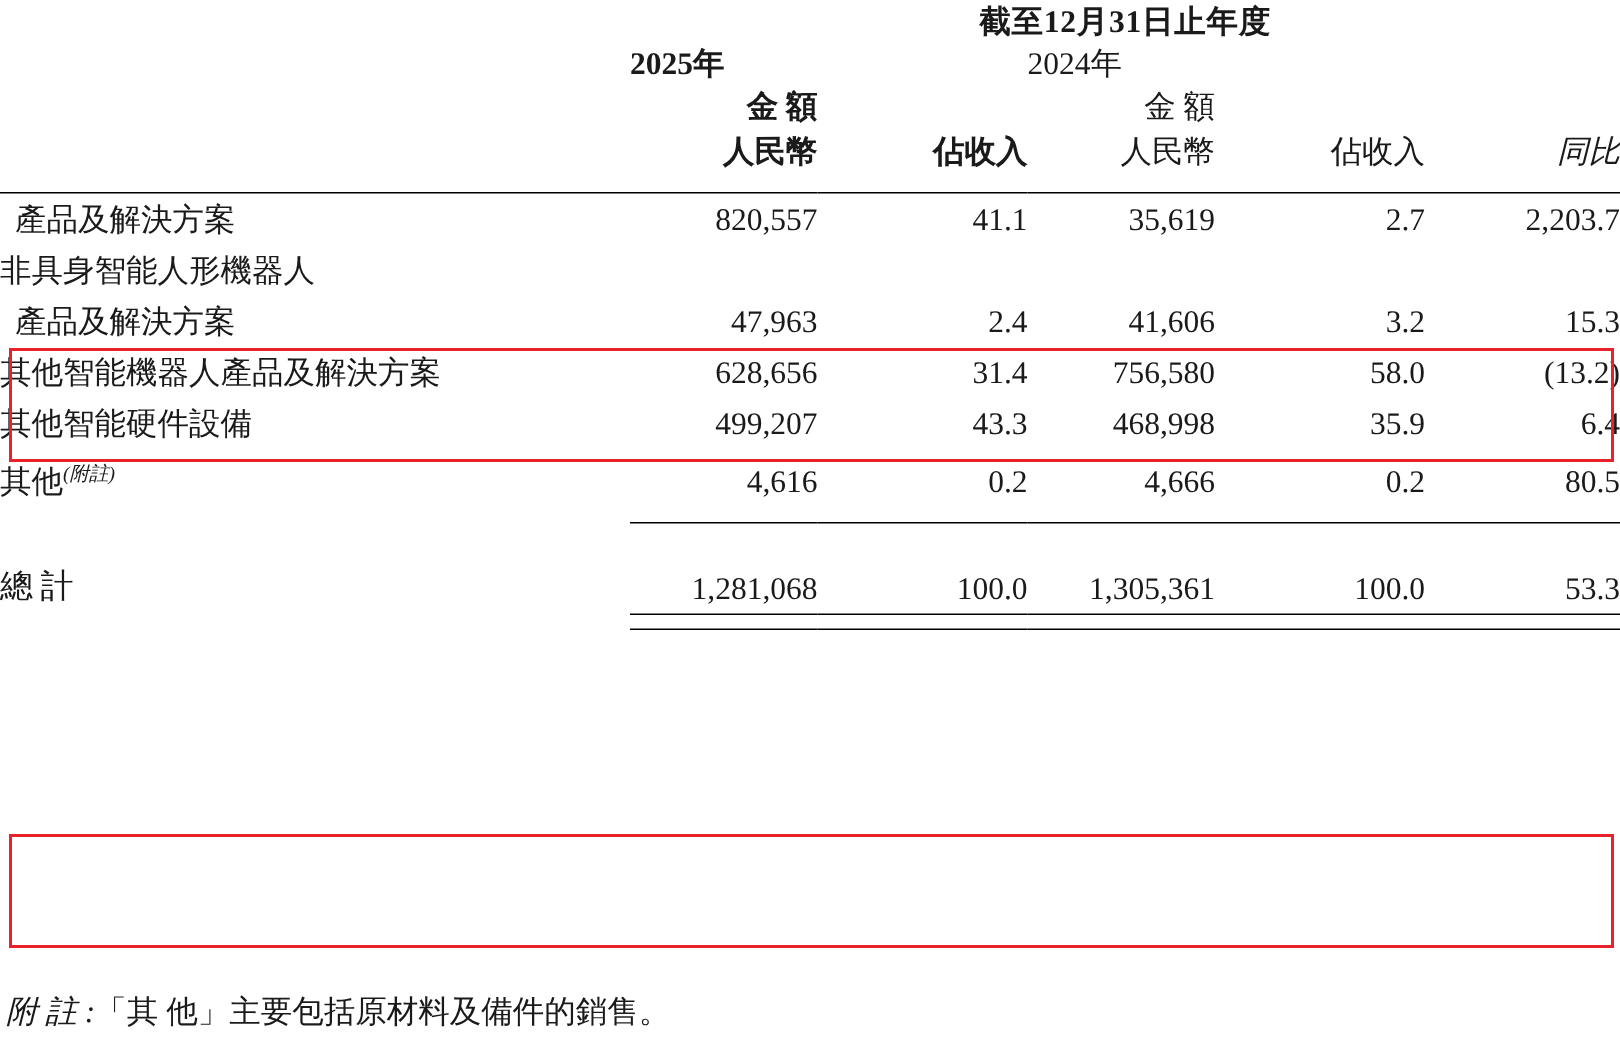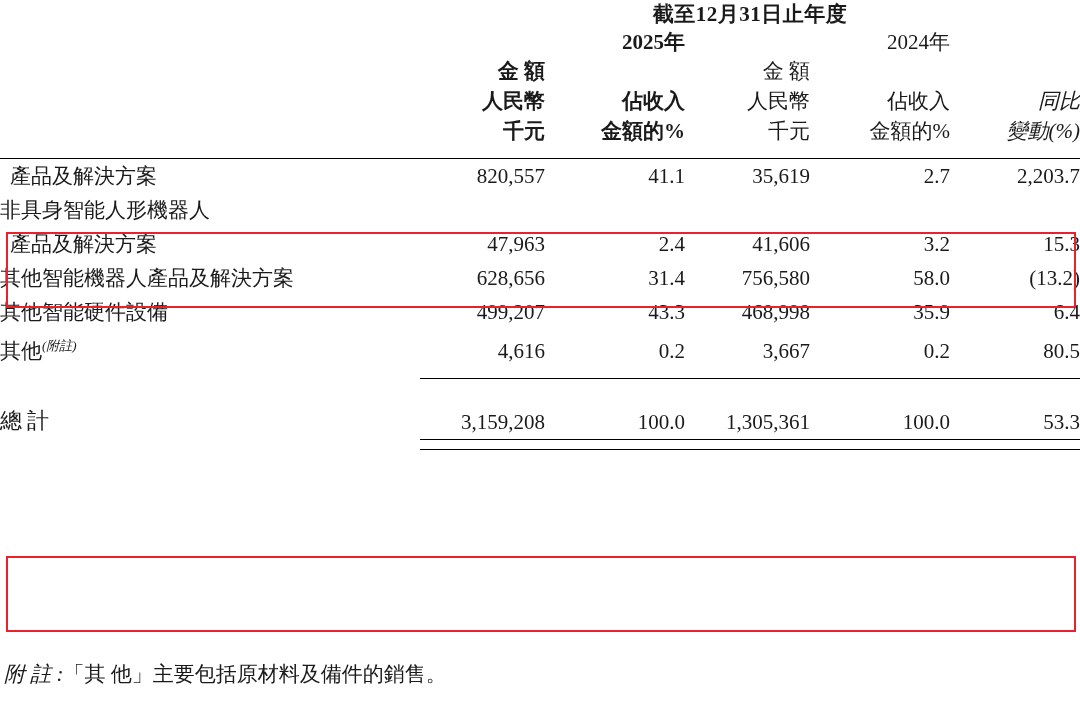--- a/index.html
+++ b/index.html
@@ -40,21 +40,21 @@
   col.c-d { width: 140px; }
   col.c-e { width: 130px; }
 
   .hdr-center {
     text-align: center;
     font-weight: bold;
     font-size: 21px;
     letter-spacing: 0.5px;
   }
   .hdr-year {
-    text-align: right;
+    text-align: left;
     font-size: 21px;
     padding-bottom: 2px;
     margin-top: 36px;
   }
   .hdr-year.bold { font-weight: bold; }
 
   .hdr-line {
     text-align: right;
     font-size: 21px;
     padding-right: 6px;
@@ -176,28 +176,20 @@
 
       <tr>
         <td></td>
         <td class="hdr-line bold">人民幣</td>
         <td class="hdr-line bold">佔收入</td>
         <td class="hdr-line">人民幣</td>
         <td class="hdr-line">佔收入</td>
         <td class="hdr-line ital">同比</td>
       </tr>
 
-      <tr>
-        <td></td>
-        <td class="hdr-line bold">千元</td>
-        <td class="hdr-line bold">金額的%</td>
-        <td class="hdr-line">千元</td>
-        <td class="hdr-line">金額的%</td>
-        <td class="hdr-line ital">變動(%)</td>
-      </tr>
 
       <tr class="spacer-sm">
           <td colspan="6"></td>
         </tr>
 
       <tr class="rule-top">
         <td colspan="6"></td>
       </tr>
 
       <tr>
@@ -241,41 +233,41 @@
         <td class="num bold">43.3</td>
         <td class="num">468,998</td>
         <td class="num">35.9</td>
         <td class="num">6.4</td>
       </tr>
 
       <tr>
         <td class="rowlabel"><span>其他</span><span class="sup">(附註)</span></td>
         <td class="num bold">4,616</td>
         <td class="num bold">0.2</td>
-        <td class="num">3,667</td>
+        <td class="num">4,666</td>
         <td class="num">0.2</td>
         <td class="num">80.5</td>
       </tr>
 
       <tr class="subrule">
         <td></td>
         <td class="u"></td>
         <td class="u"></td>
         <td class="u"></td>
         <td class="u"></td>
         <td class="u"></td>
       </tr>
 
       <tr class="spacer">
           <td colspan="6"></td>
         </tr>
 
       <tr>
         <td class="totallabel">總計</td>
-        <td class="num bold">3,159,208</td>
+        <td class="num bold">1,281,068</td>
         <td class="num bold">100.0</td>
         <td class="num">1,305,361</td>
         <td class="num">100.0</td>
         <td class="num">53.3</td>
       </tr>
 
       <tr class="dblrule">
         <td></td>
         <td class="u"></td>
         <td class="u"></td>

